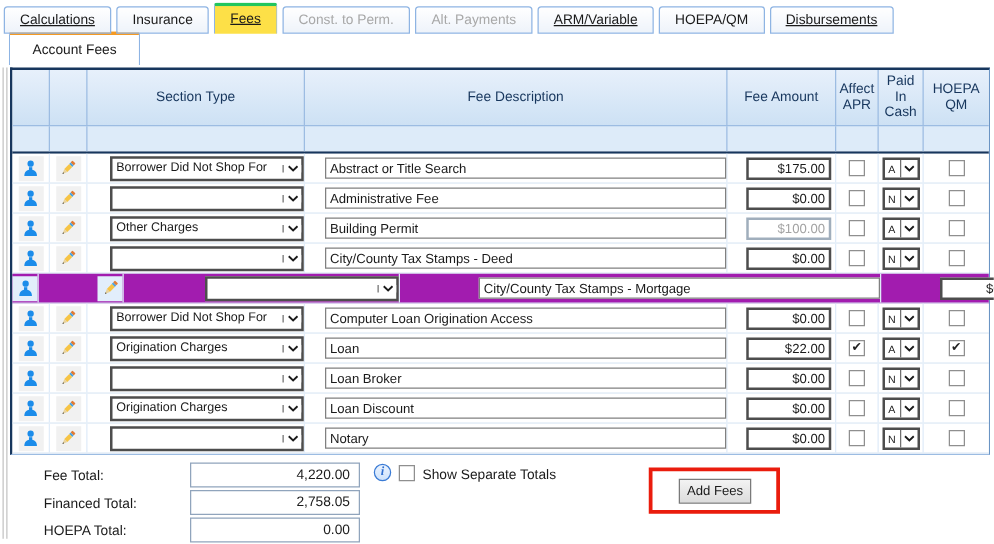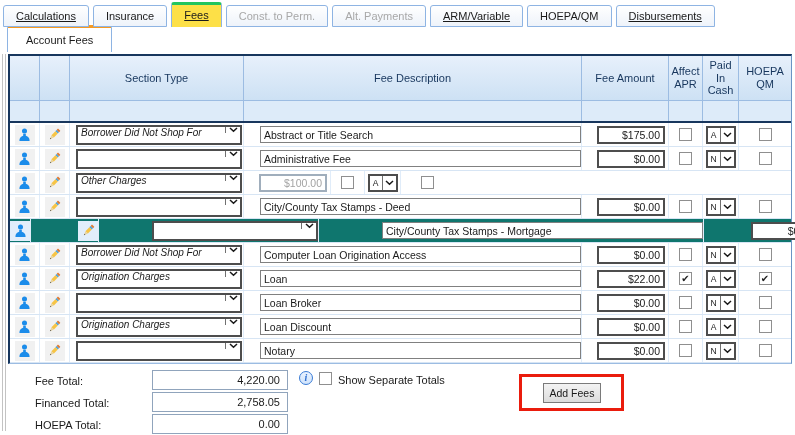--- a/index.html
+++ b/index.html
@@ -36,30 +36,30 @@
   .hrow2 { height:21px; background:#ddebf9; border-top:1px solid #9cbce2; }
   .hcell { border-right:1px solid #9cbce2; color:#17365d; font-size:11px;
     display:flex; align-items:center; justify-content:center; text-align:center;
     white-space:pre-line; line-height:1.15; }
   .c0{width:30px}.c1{width:30px}.c2{width:174px}.c3{width:338px}
   .c4{width:87px}.c5{width:34px}.c6{width:36px}.c7{width:52px}
   .hcell.c7{border-right:none}
 
   .row { display:flex; height:24px; align-items:center; background:#fff;
     border-bottom:1px solid #d7e5f4; }
-  .row.sel { background:#0f766e;gap:47px; }
+  .row.sel { background:#a21caf;gap:47px; }
   .cell { height:100%; display:flex; align-items:center; border-right:1px solid #e0ecf9; }
   .cell.c7 { border-right:none; }
 
   .iconbox { width:20px; height:20px; background:#f1f1f1; margin:0 auto;
     display:flex; align-items:center; justify-content:center; cursor:pointer; }
   .row.sel .iconbox { background:#e2eefb; }
 
-  .ddl { display:flex; align-items:flex-start; height:20px; width:166px; margin-left:6px;
-    border:2px solid #4d4d4d; background:#fff;font-style:italic; }
+  .ddl { display:flex; align-items:center; height:20px; width:166px; margin-left:18px;
+    border:2px solid #4d4d4d; background:#fff; }
   .ddl .val { flex:1; font-size:10px; display:flex; align-items:center;
     padding-left:3px; white-space:nowrap; overflow:hidden; }
   .ddl .chevbox { width:15px; border-left:1px solid #707070;
     display:flex; align-items:center; justify-content:center; background:#fff; }
 
   .tbox { height:17px; width:330px; margin-left:16px; border:1px solid #808080;
     background:#fff; font-size:10.5px; display:flex; align-items:center;
     padding-left:3px; white-space:nowrap; overflow:hidden; }
 
   .abox { height:18px; width:68px; margin-left:auto; margin-right:3px;
@@ -290,20 +290,25 @@
           <div class="cell c2">
             <div class="ddl">
               <span class="val">Other Charges</span>
               <span class="chevbox">
                 <svg width="9" height="6" viewBox="0 0 9 6">
                   <path d="M1 1 L4.5 4.3 L8 1" fill="none" stroke="#1a1a1a" stroke-width="1.5"></path>
                 </svg>
               </span>
             </div>
           </div>
+          <div class="cell c3">
+            <div class="tbox">
+              <span>Building Permit</span>
+            </div>
+          </div>
           <div class="cell c4">
             <div class="abox dis">
               <span>$100.00</span>
             </div>
           </div>
           <div class="cell c5">
             <div class="chk"></div>
           </div>
           <div class="cell c6">
             <div class="mini">

